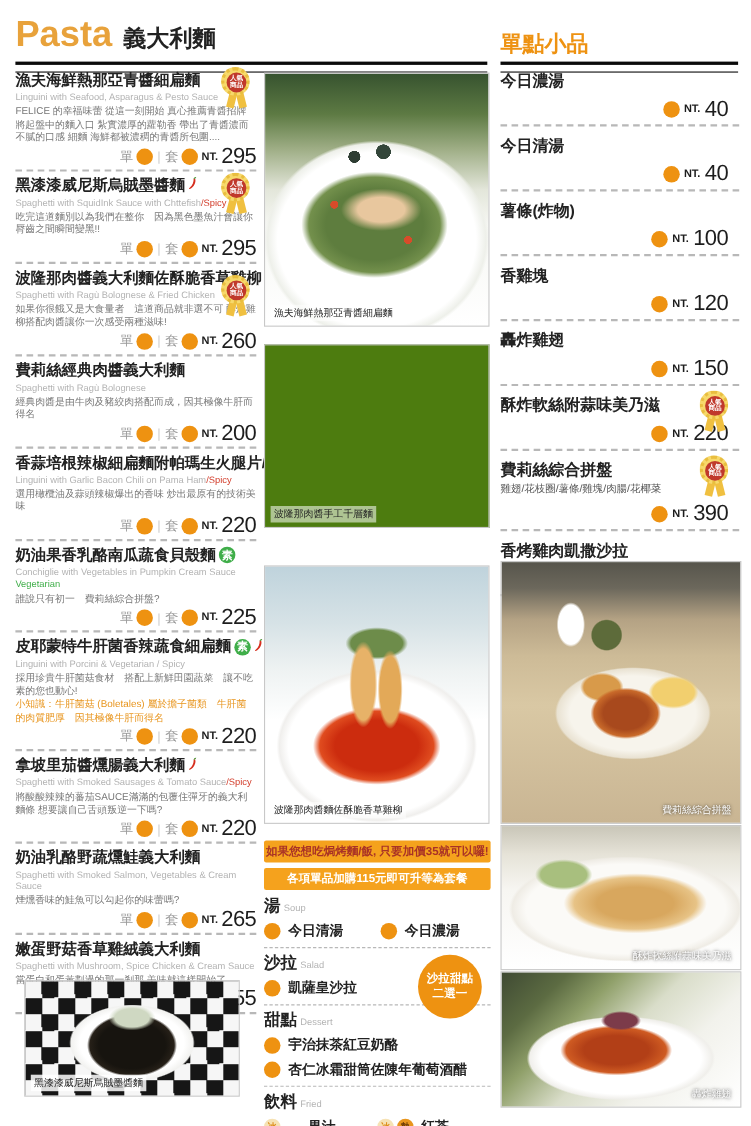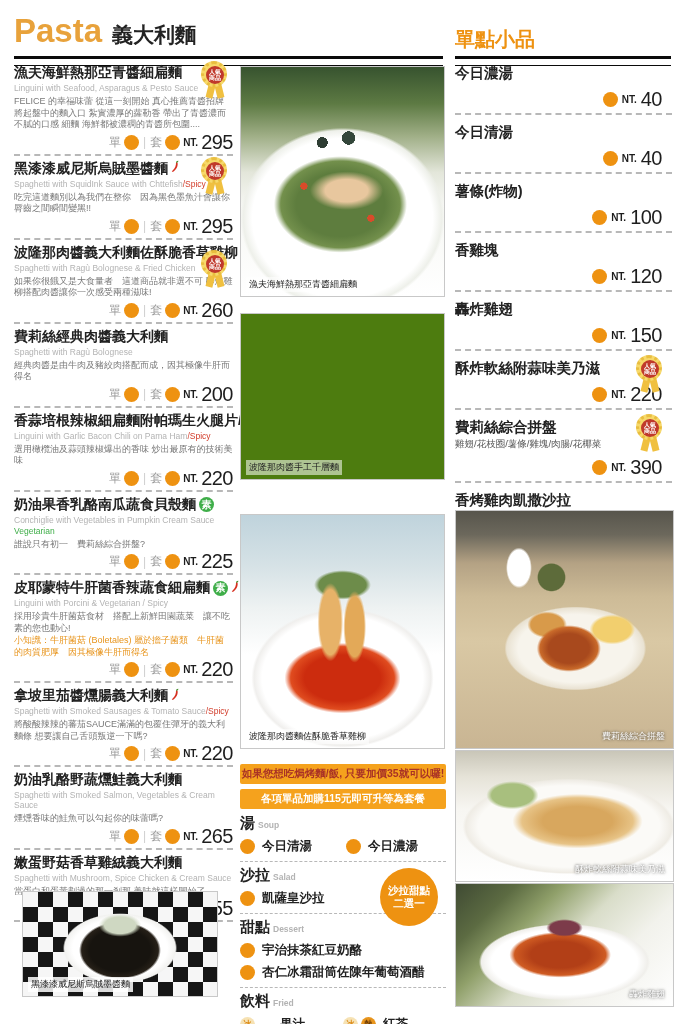--- a/index.html
+++ b/index.html
@@ -111,21 +111,21 @@
   .s-item .dash{margin:3px 0 8px 0;}
   .s-item .medal{top:-4px;right:4px;}
 
   
   #combo{position:absolute;left:240px;top:764px;width:206px;}
   .banner{background:#F5A21D;text-align:center;padding:3px 0;font-size:10.5px;font-weight:bold;
           border-radius:2px;margin-bottom:5px;}
   .banner.b1{color:#A93226;}
   .banner.b2{color:#ffffff;}
   .c-head{font-size:15px;font-weight:bold;color:#222;margin-top:2px;}
-  .c-head .sm{font-size:8.5px;color:#b3b3b3;font-weight:bold;margin-left:3px;}
+  .c-head .sm{font-size:8.5px;color:#b3b3b3;font-weight:normal;margin-left:3px;}
   .c-opts{display:flex;gap:34px;}
   .c-opt{display:flex;align-items:center;gap:7px;font-size:12.5px;font-weight:bold;color:#222;margin-top:5px;}
   .c-opt .dot{width:15px;height:15px;}
   .c-dash{border-bottom:1.5px dashed #b8b8b8;margin:6px 0 4px 0;}
   .salad-wrap{position:relative;}
   .salad-badge{position:absolute;right:8px;top:2px;width:58px;height:58px;border-radius:50%;background:#EE9211;
                color:#fff;display:flex;flex-direction:column;align-items:center;justify-content:center;
                font-size:10.5px;font-weight:bold;line-height:13px;z-index:4;}
   .d-grid{display:grid;grid-template-columns:1fr 1fr;row-gap:6px;margin-top:5px;}
   .d-cell{display:flex;align-items:center;gap:3px;font-size:12.5px;font-weight:bold;color:#222;}

